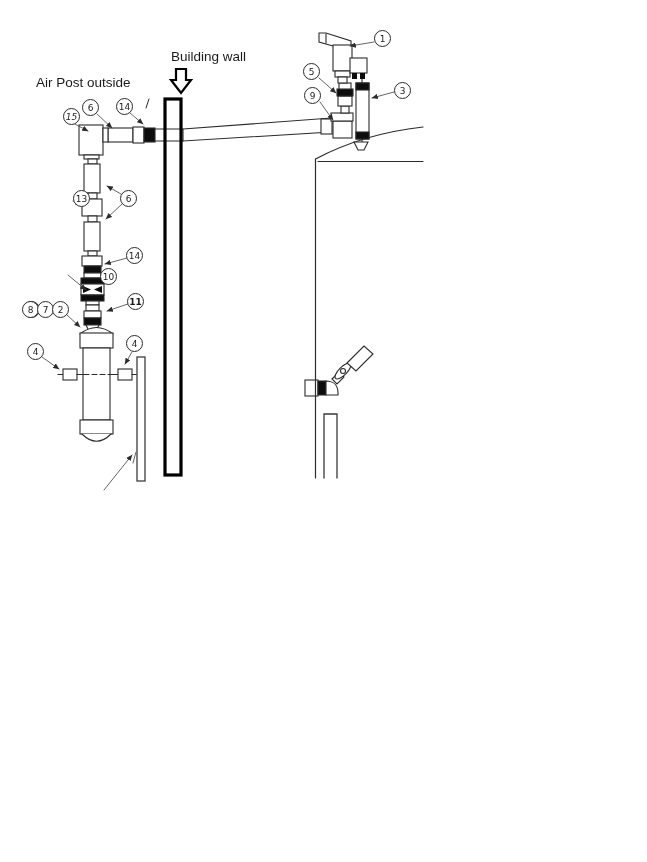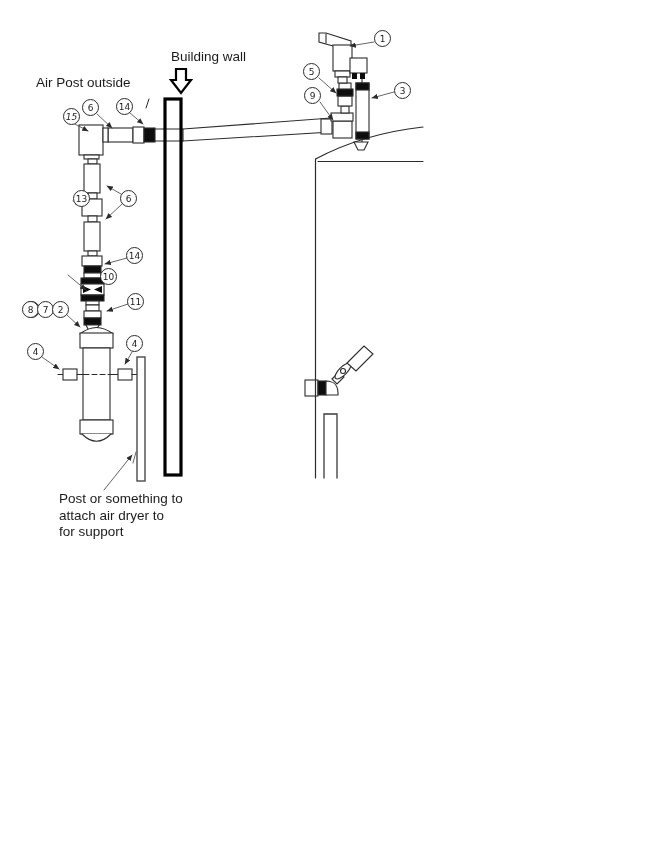--- a/index.html
+++ b/index.html
@@ -170,38 +170,33 @@
     <g stroke="#555" stroke-width="0.9">
       <line x1="104" y1="490" x2="132" y2="455" marker-end="url(#arw)"></line>
       <line x1="136" y1="452" x2="133" y2="463"></line>
     </g>
   </svg>
 
   <div class="lbl" style="left:171px;top:49px;">Building wall</div>
 
   <div class="lbl" style="left:36px;top:75px;">Air Post outside</div>
 
-  <div class="note" style="left:59px;top:491px;">
-    <div>Post or something to</div>
-    <div>attach air dryer to</div>
-    <div>for support</div>
-  </div>
 
   <div class="callout" style="left:374px;top:30px;">1</div>
   <div class="callout" style="left:303px;top:63px;">5</div>
   <div class="callout" style="left:304px;top:87px;">9</div>
   <div class="callout" style="left:394px;top:82px;">3</div>
   <div class="callout" style="left:82px;top:99px;">6</div>
   <div class="callout" style="left:116px;top:98px;">14</div>
   <div class="callout" style="left:63px;top:108px;font-style:italic;">15</div>
   <div class="callout" style="left:73px;top:190px;">13</div>
   <div class="callout" style="left:120px;top:190px;">6</div>
   <div class="callout" style="left:126px;top:247px;">14</div>
   <div class="callout" style="left:52px;top:268px;margin-left:48px;">10</div>
-  <div class="callout" style="left:127px;top:293px;">11</div>
+  <div class="callout" style="left:127px;top:293px;font-weight:bold;">11</div>
   <div class="callout" style="left:23px;top:301px;">12</div>
   <div class="callout" style="left:22px;top:301px;">8</div>
   <div class="callout" style="left:37px;top:301px;">7</div>
   <div class="callout" style="left:52px;top:301px;">2</div>
   <div class="callout" style="left:27px;top:343px;">4</div>
   <div class="callout" style="left:126px;top:335px;">4</div>
 
 </div>
 
 </body></html>

